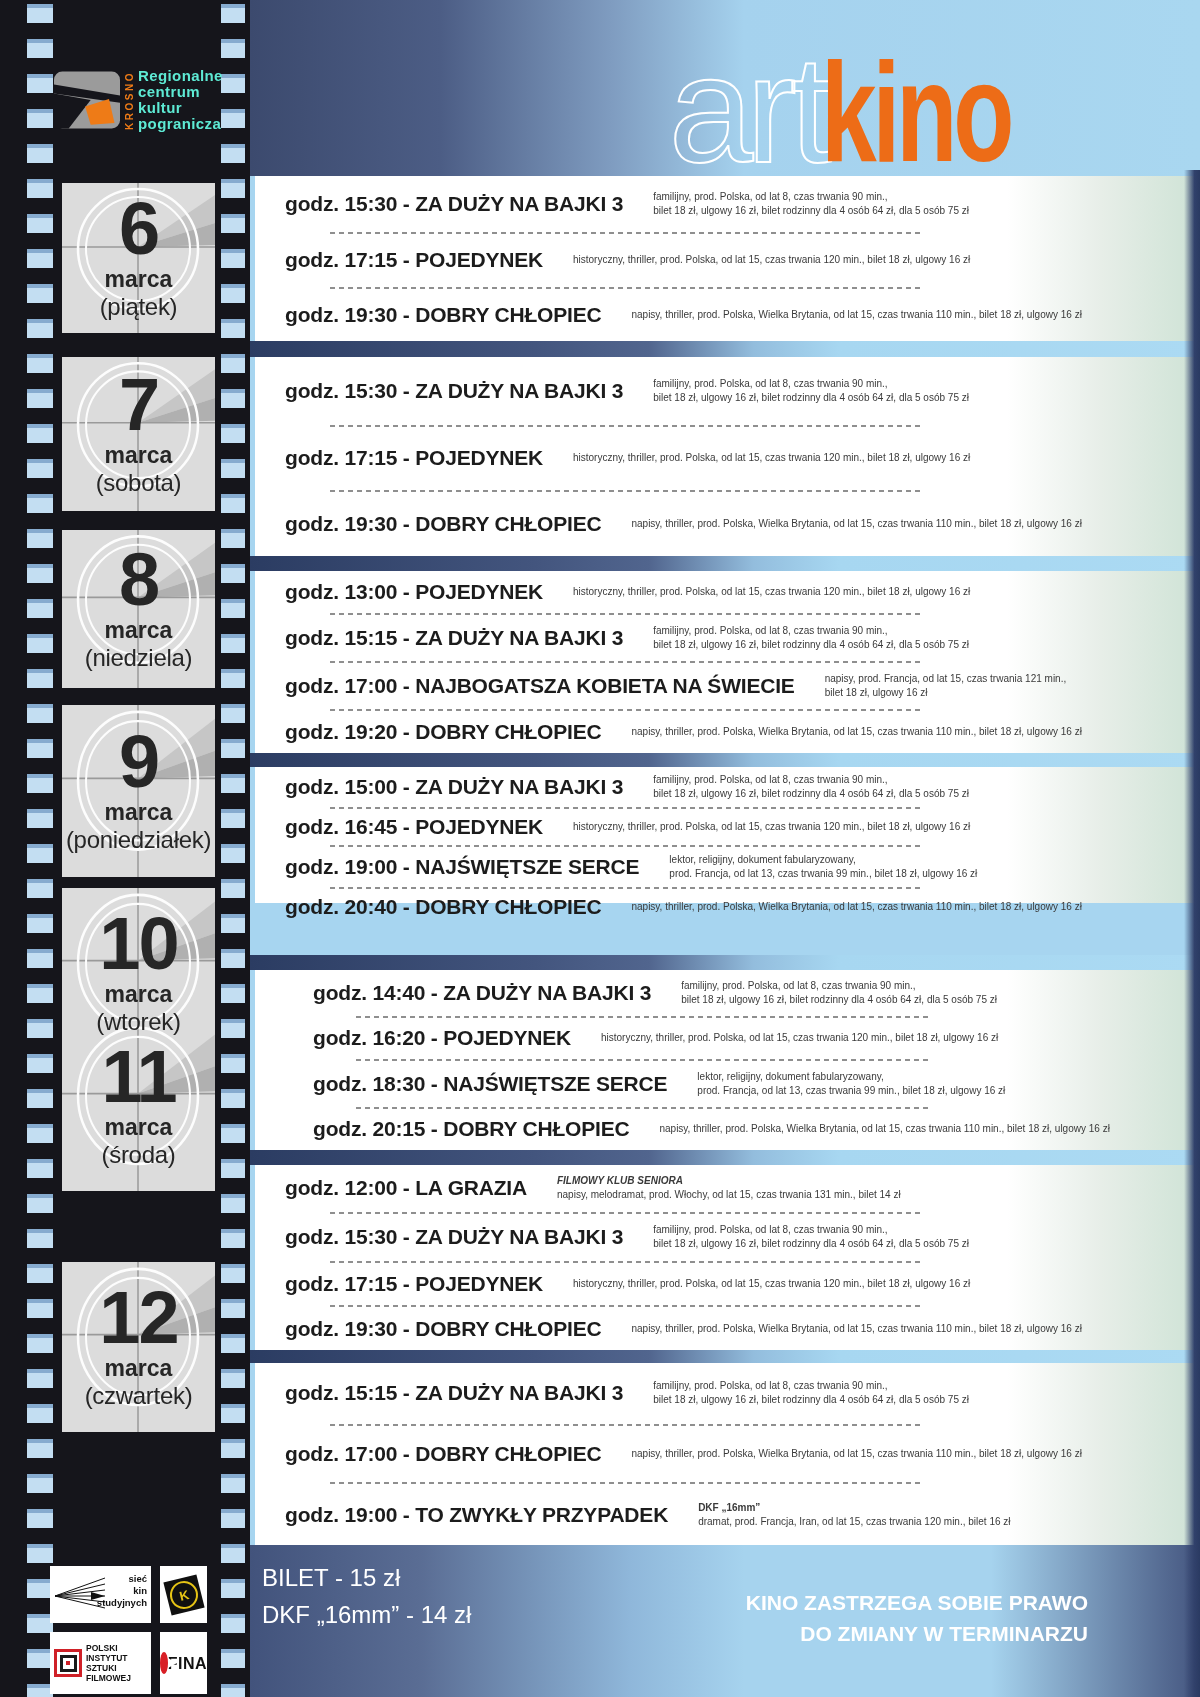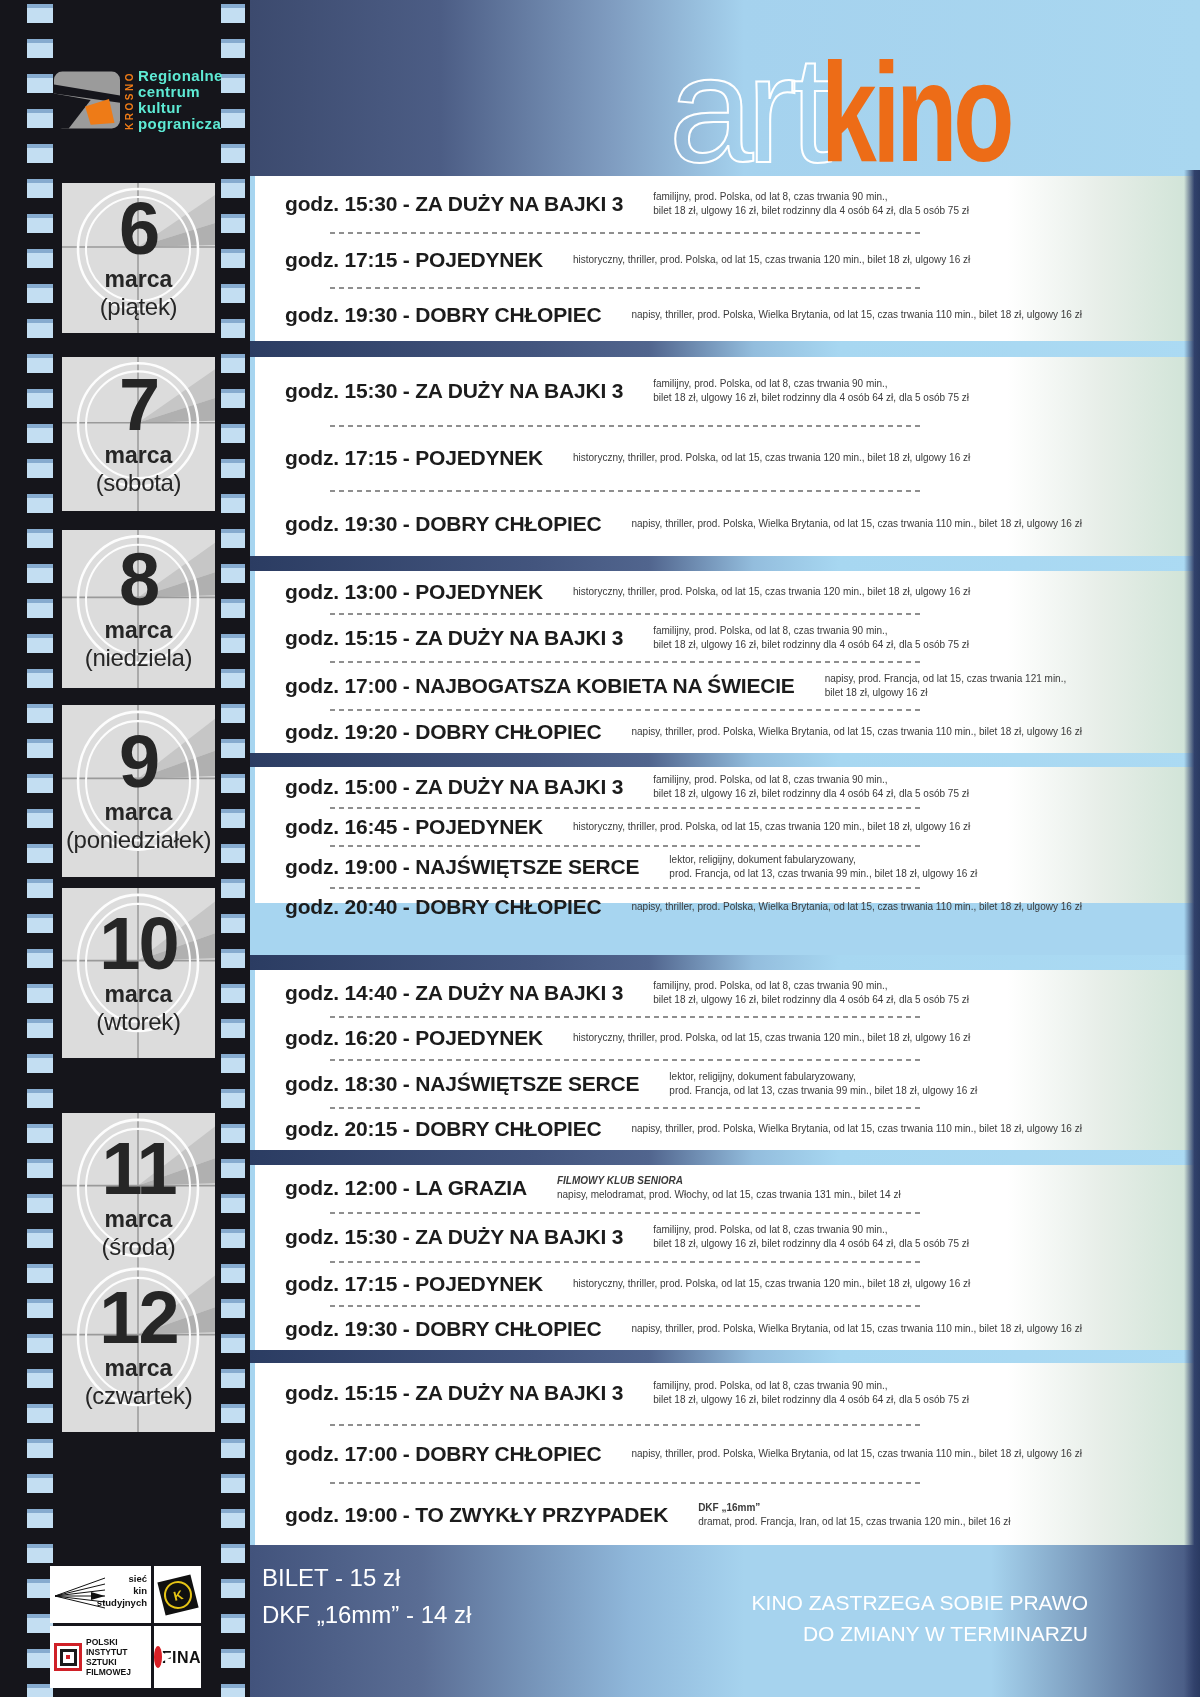--- a/index.html
+++ b/index.html
@@ -24,21 +24,21 @@
 
   
   .rckp{position:absolute;left:54px;top:68px;width:186px;display:flex;align-items:center;}
   .rckp-icon{width:66px;height:58px;flex:none;}
   .rckp-krosno{writing-mode:vertical-rl;transform:rotate(180deg);color:#ee7b17;
                font-size:10px;font-weight:bold;letter-spacing:2.5px;margin:0 3px 0 4px;}
   .rckp-lines{color:#5eead4;font-size:15px;line-height:16px;font-weight:bold;letter-spacing:0.4px;}
 
   
   .plogos{position:absolute;left:50px;top:1566px;display:grid;
-          grid-template-columns:101px 47px;grid-template-rows:57px 62px;gap:3px;}
+          grid-template-columns:101px 47px;grid-template-rows:57px 62px;gap:9px;}
   .pbox{background:#fff;position:relative;overflow:hidden;}
   .siec-lines{position:absolute;right:4px;top:7px;text-align:right;font-size:9.5px;
               font-weight:bold;line-height:12px;color:#111;}
   .fan{position:absolute;left:3px;top:6px;}
   .diamond{position:absolute;left:50%;top:50%;width:34px;height:34px;background:#101010;
            transform:translate(-50%,-50%) rotate(-14deg);display:flex;align-items:center;justify-content:center;}
   .ring{width:24px;height:24px;border:2px solid #e6c415;border-radius:50%;
         display:flex;align-items:center;justify-content:center;color:#e6c415;
         font-size:13px;font-weight:bold;}
   .pisf{display:flex;align-items:center;gap:4px;padding:4px;}
@@ -76,21 +76,21 @@
        background:repeating-linear-gradient(90deg,#8f8f8f 0 5px,transparent 5px 9px);}
   .band{position:absolute;left:250px;width:950px;
         background:linear-gradient(90deg,#2b3c62 0%,#43557e 30%,#51658e 42%,#93bddd 53%,#a7d7f1 62%,#abdaf3 100%);}
   .edge-bar{position:absolute;left:1184px;top:170px;width:16px;height:1527px;z-index:5;
             background:linear-gradient(90deg,rgba(44,61,99,0) 0%,#31416b 65%,#2a3a62 100%);}
 
   
   .footer{position:absolute;left:250px;top:1545px;width:950px;height:152px;
           background:linear-gradient(90deg,#42537c 0%,#5a6d94 18%,#8fb7da 40%,#a6d3ee 52%,#a6d3ee 78%,#44557f 100%);}
   .pricing{position:absolute;left:12px;top:14px;color:#fff;font-size:24px;line-height:37px;}
-  .notice{position:absolute;right:112px;top:42px;color:#fff;font-size:21px;font-weight:normal;
+  .notice{position:absolute;right:112px;top:42px;color:#fff;font-size:21px;font-weight:bold;
           text-align:right;line-height:31px;}
 </style>
 </head>
 <body>
 
 <div class="page">
 
   <div class="strip">
     <div class="holes left"></div>
     <div class="holes right"></div>
@@ -180,21 +180,21 @@
             <line x1="76" y1="0" x2="76" y2="150" stroke="#9a9a9a" stroke-width="1.5"></line>
             <circle cx="76" cy="66" r="60" fill="none" stroke="#fdfdfd" stroke-width="2.5"></circle>
             <circle cx="76" cy="66" r="52" fill="none" stroke="#fdfdfd" stroke-width="2"></circle>
           </svg>
           <div class="ftxt">
             <div class="fnum">10</div>
             <div class="fmonth">marca</div>
             <div class="fday">(wtorek)</div>
           </div>
         </div>
-        <div class="frame" style="top: 1113px; height: 170px;">
+        <div class="frame" style="top: 1021px; height: 170px;">
           <svg class="fdecor" viewBox="0 0 153 150" preserveAspectRatio="none">
             <polygon points="76,64 153,12 153,40" fill="#c6c6c6"></polygon>
             <polygon points="76,64 153,40 153,62" fill="#b0b0b0"></polygon>
             <line x1="0" y1="64" x2="153" y2="64" stroke="#9a9a9a" stroke-width="1.5"></line>
             <line x1="76" y1="0" x2="76" y2="150" stroke="#9a9a9a" stroke-width="1.5"></line>
             <circle cx="76" cy="66" r="60" fill="none" stroke="#fdfdfd" stroke-width="2.5"></circle>
             <circle cx="76" cy="66" r="52" fill="none" stroke="#fdfdfd" stroke-width="2"></circle>
           </svg>
           <div class="ftxt">
             <div class="fnum">11</div>
@@ -348,21 +348,21 @@
           <div class="sdesc"><div>lektor, religijny, dokument fabularyzowany,
 prod. Francja, od lat 13, czas trwania 99 min., bilet 18 zł, ulgowy 16 zł</div></div>
         </div>
         <div class="sep"></div>
         <div class="row">
           <div class="stitle">godz. 20:40 - DOBRY CHŁOPIEC</div>
           <div class="sdesc"><div>napisy, thriller, prod. Polska, Wielka Brytania, od lat 15, czas trwania 110 min., bilet 18 zł, ulgowy 16 zł</div></div>
         </div>
       </div>
       <div class="band" style="top: 955px; height: 15px;"></div>
-      <div class="panel" style="top: 970px; height: 180px;">
+      <div class="panel" style="top: 970px; height: 180px; padding-left: 28px;">
         <div class="row">
           <div class="stitle">godz. 14:40 - ZA DUŻY NA BAJKI 3</div>
           <div class="sdesc"><div>familijny, prod. Polska, od lat 8, czas trwania 90 min.,
 bilet 18 zł, ulgowy 16 zł, bilet rodzinny dla 4 osób 64 zł, dla 5 osób 75 zł</div></div>
         </div>
         <div class="sep"></div>
         <div class="row">
           <div class="stitle">godz. 16:20 - POJEDYNEK</div>
           <div class="sdesc"><div>historyczny, thriller, prod. Polska, od lat 15, czas trwania 120 min., bilet 18 zł, ulgowy 16 zł</div></div>
         </div>

